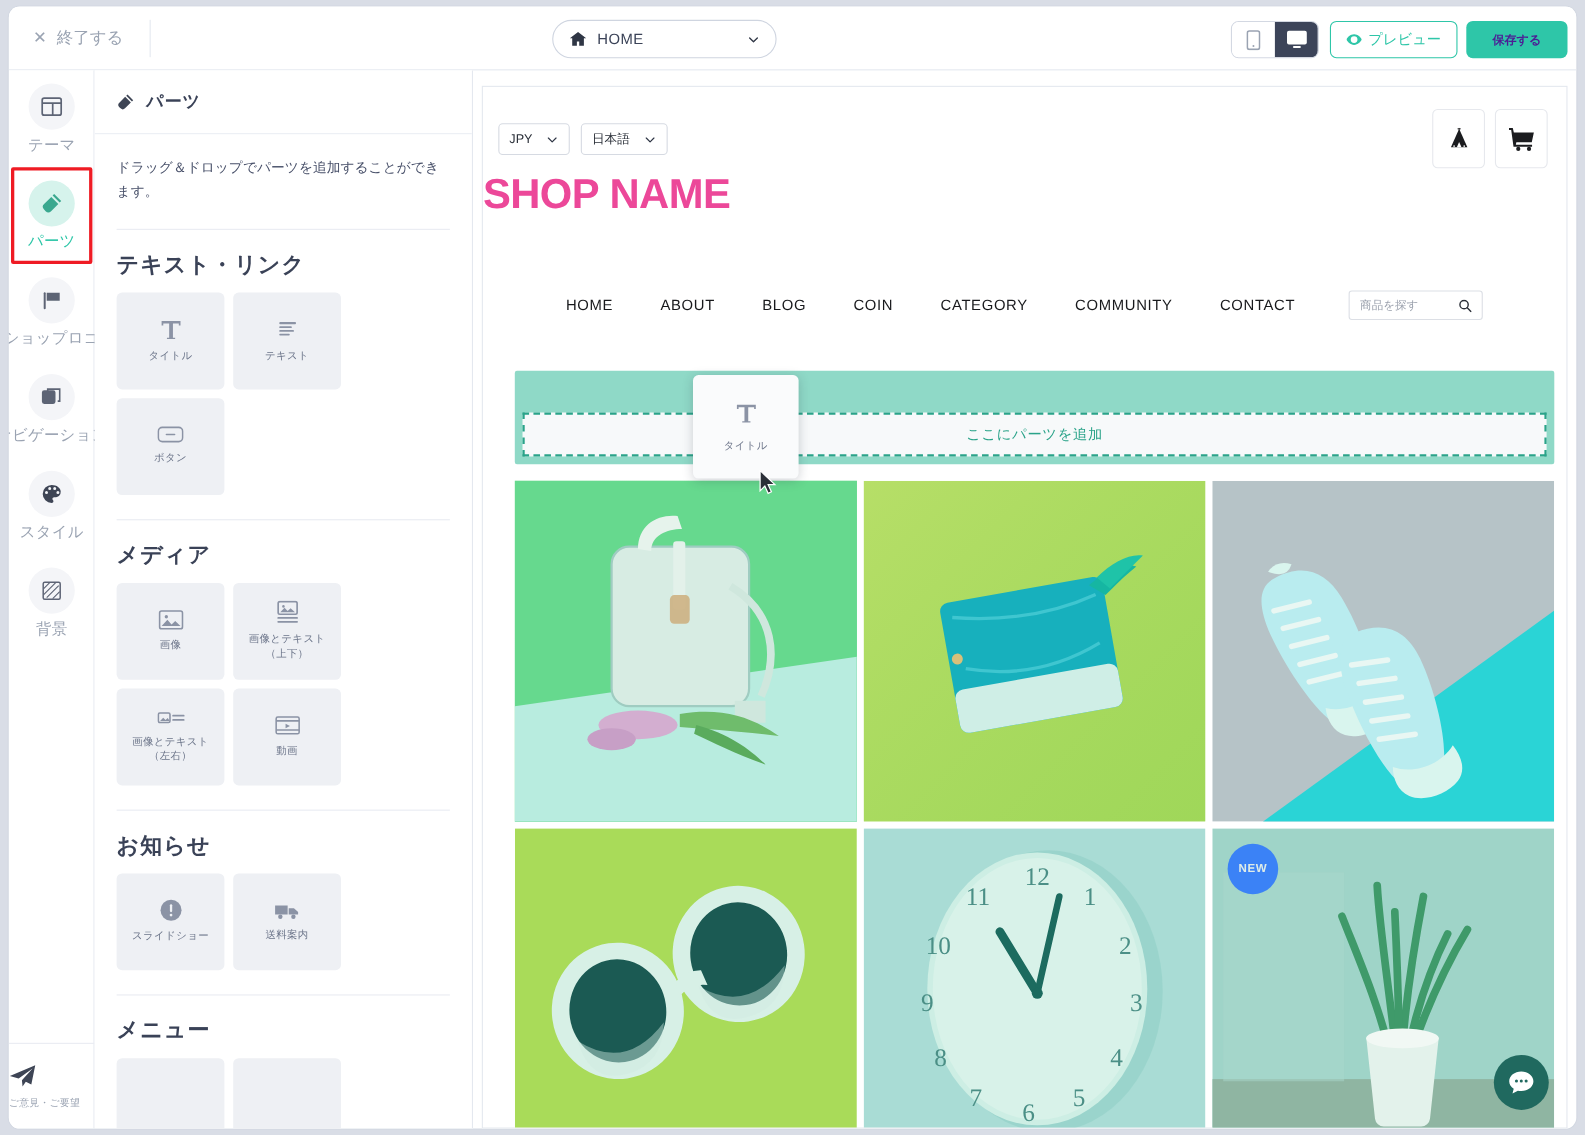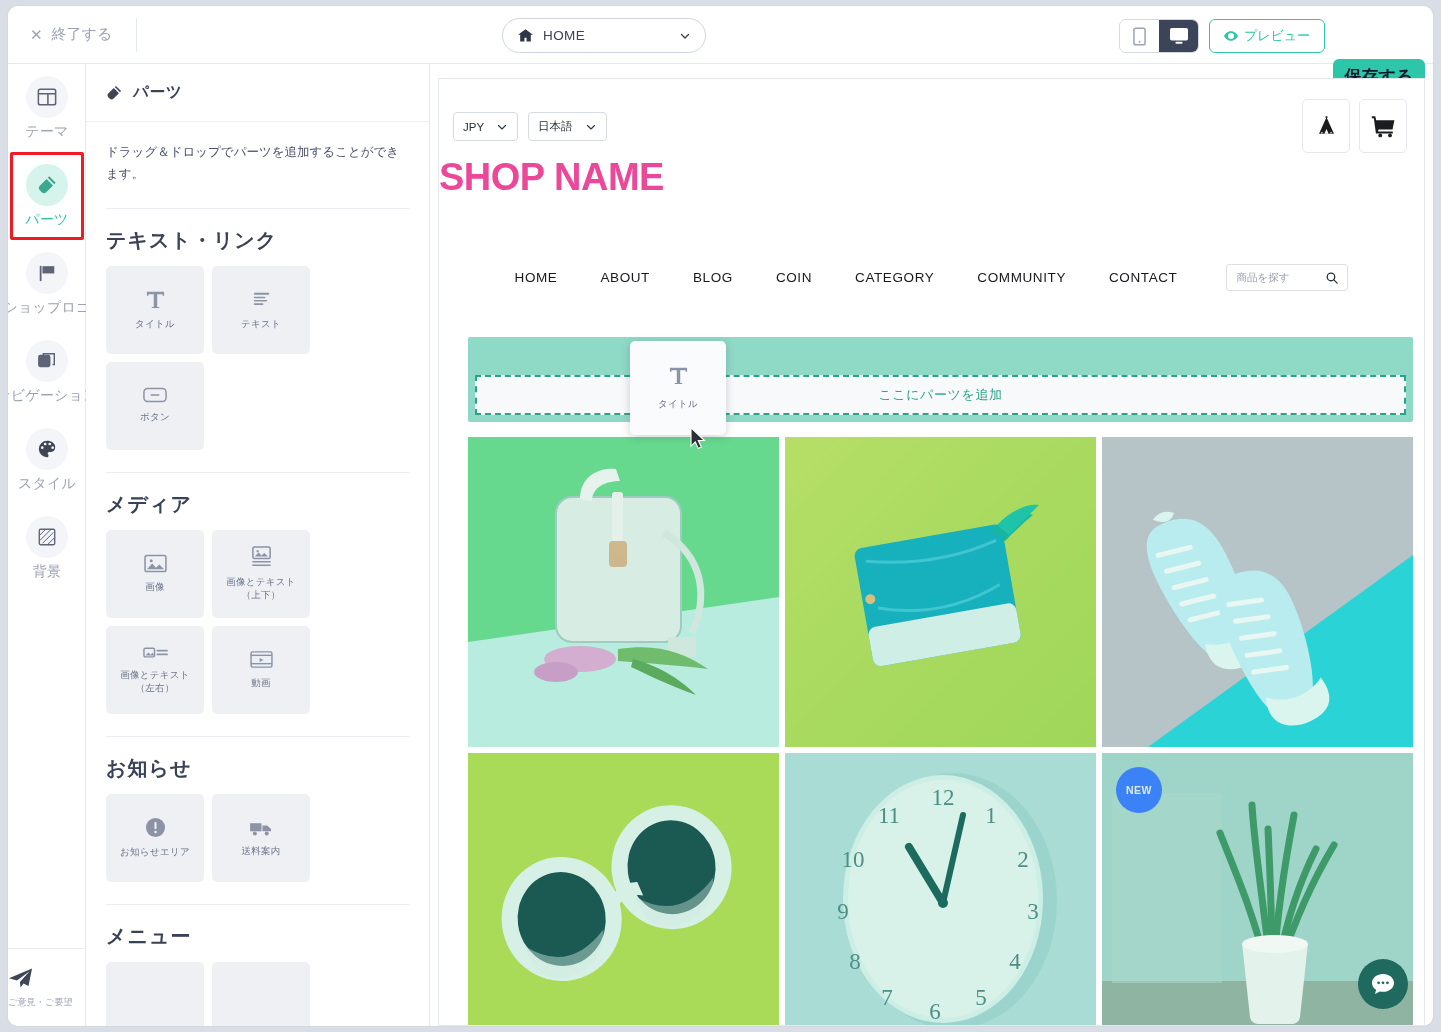--- a/index.html
+++ b/index.html
@@ -50,23 +50,23 @@
   .dev.desktop { background:#3c4459; }
 
   .preview-btn {
     position:absolute; right:108px; top:13px; width:116px; height:34px;
     border:1px solid #2ec6a8; border-radius:6px; color:#2ec6a8; background:#fff;
     display:flex; align-items:center; justify-content:center; gap:6px;
     font-size:13px; cursor:pointer;
   }
   .save-btn {
     position:absolute; right:8px; top:13px; width:92px; height:34px;
-    background:#2ec6a8; border-radius:6px; color:#0f172a;
+    background:#2ec6a8; border-radius:6px; color:#4c1d95;
     display:flex; align-items:center; justify-content:center;
-    font-size:17px; font-weight:bold; cursor:pointer;margin-top:40px;
+    font-size:11px; font-weight:bold; cursor:pointer;
   }
 
   
   .rail {
     position:absolute; left:0; top:58px; width:78px; height:962px;
     background:#fff; border-right:1px solid #e4e8ef;
   }
   .rail-item {
     width:78px; height:88px; display:flex; flex-direction:column;
     align-items:center; justify-content:center; cursor:pointer; gap:5px;
@@ -406,21 +406,21 @@
     <div class="grp-title">お知らせ</div>
     <div class="tiles">
       <div class="tile">
         <span class="ic">
           <svg width="21" height="21" viewBox="0 0 22 22" fill="#8b93a5">
             <circle cx="11" cy="11" r="10"></circle>
               <rect x="9.9" y="5.2" width="2.2" height="7.6" rx="1.1" fill="#eef0f4"></rect>
             <circle cx="11" cy="15.6" r="1.3" fill="#eef0f4"></circle>
           </svg>
         </span>
-        <span class="tl">お知らせエリア</span>
+        <span class="tl">スライドショー</span>
       </div>
       <div class="tile">
         <span class="ic">
           <svg width="25" height="19" viewBox="0 0 26 20" fill="#8b93a5">
             <path d="M1 5.5h12v8.5H1z"></path>
               <path d="M14 8h5l4 3.6V14h-9z"></path>
             <circle cx="6" cy="16.2" r="2.1"></circle>
               <circle cx="18.5" cy="16.2" r="2.1"></circle>
           </svg>
         </span>

